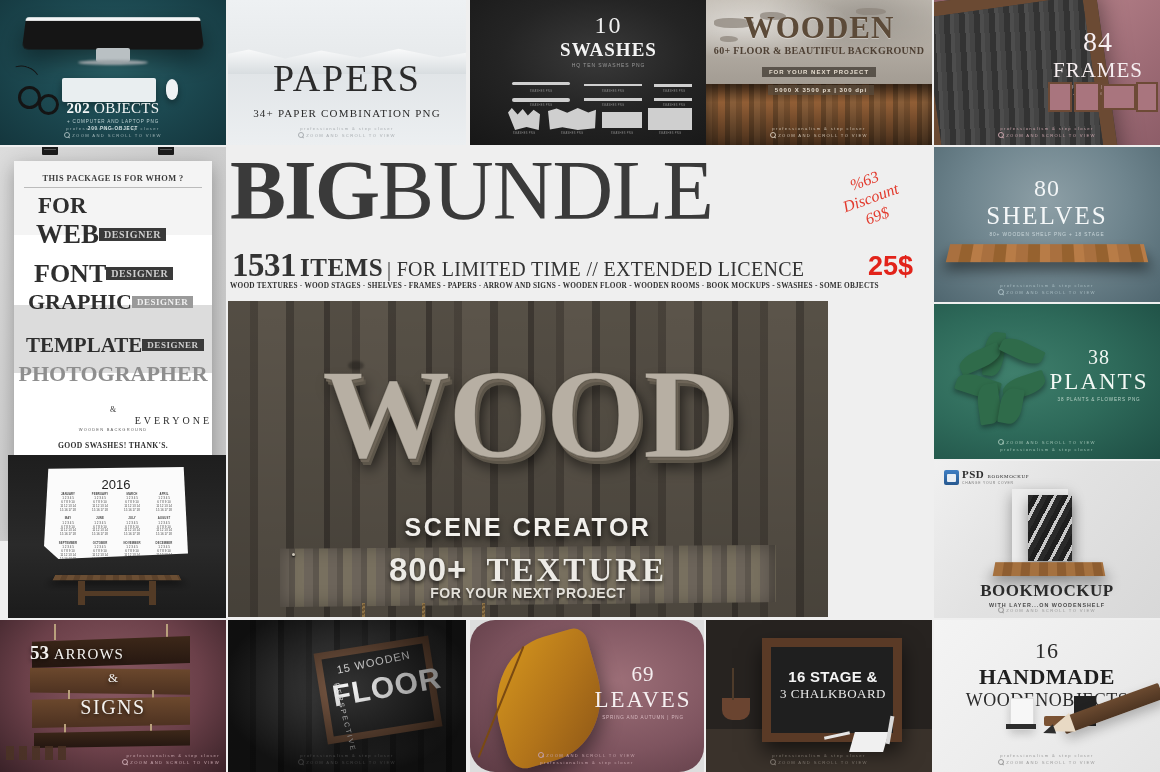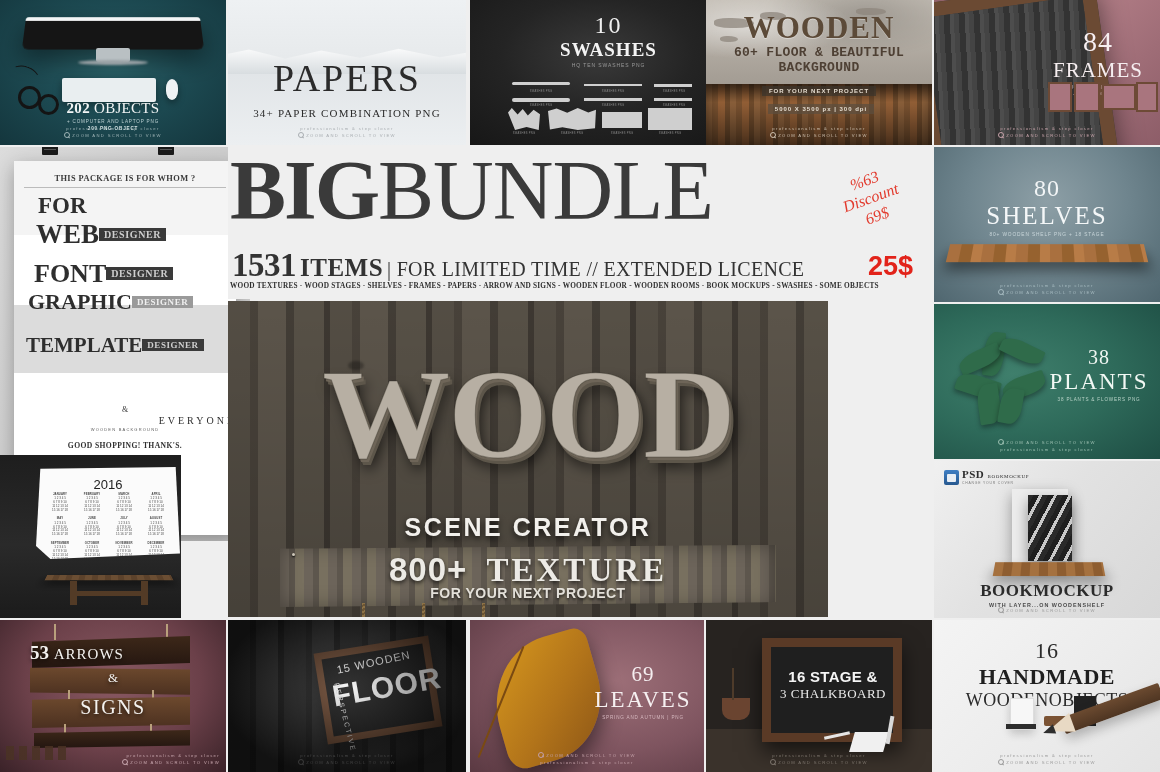--- a/index.html
+++ b/index.html
@@ -160,21 +160,21 @@
      transform:perspective(170px) rotateX(30deg);box-shadow:0 8px 14px rgba(0,0,0,.35);}
 
   
   #t-floor .inner{background:repeating-linear-gradient(90deg,#2b2b2b 0 22px,#232323 22px 28px,#333 28px 50px,#1e1e1e 50px 56px);}
   #t-floor .inner:after{content:"";position:absolute;inset:0;background:radial-gradient(ellipse at 50% 45%,rgba(255,255,255,.1),rgba(0,0,0,.65) 75%);}
   .chalkb{position:absolute;left:92px;top:24px;width:116px;height:92px;background:#6b4730;
      transform:rotate(-9deg);box-shadow:0 10px 20px rgba(0,0,0,.6);padding:7px;box-sizing:border-box;}
   .chalkb i{position:absolute;inset:7px;background:#1c1c1c;}
 
   
-  #t-leaves .inner{background:radial-gradient(ellipse at 62% 40%,#9d6f78 0%,#7e545f 55%,#5a3942 100%);}
+  #t-leaves .inner{background:radial-gradient(ellipse at 62% 40%,#9d6f78 0%,#7e545f 55%,#5a3942 100%);border-radius:25px;}
   .leafbig{position:absolute;left:24px;top:18px;width:108px;height:122px;
      background:linear-gradient(135deg,#d99a1e,#b2741a 55%,#8a5416);
      border-radius:62% 12% 58% 16%;transform:rotate(-16deg);box-shadow:0 10px 20px rgba(0,0,0,.45);}
   .leafvein{position:absolute;left:30px;top:22px;width:2px;height:120px;background:#7a4a12;
      transform:rotate(22deg);border-radius:2px;}
 
   
   #t-stage .inner{background:linear-gradient(#272320 0 72%,#3a322b 72% 100%);}
   .board{position:absolute;left:56px;top:18px;width:140px;height:104px;background:#5a3a26;
      box-shadow:0 10px 20px rgba(0,0,0,.6);}
@@ -289,21 +289,21 @@
       <div class="concrete">
         <div class="chip" style="left:8px;top:18px;width:40px;height:10px;"></div>
         <div class="chip" style="left:54px;top:12px;width:26px;height:8px;"></div>
         <div class="chip" style="left:14px;top:36px;width:18px;height:6px;"></div>
         <div class="chip" style="left:150px;top:8px;width:30px;height:7px;"></div>
       </div>
       <div class="woodslab"></div>
       <div class="cap" style="top:10px;">
         <div style="font-size:31px;color:#5c4a38;font-weight:bold;letter-spacing:1px;
                     text-shadow:0 1px 0 rgba(255,255,255,.35);">WOODEN</div>
-        <div style="font-size:13px;color:#4e4034;font-weight:bold;letter-spacing:.3px;margin-top:-1px;font-family:Liberation Mono, monospace;">60+ FLOOR &amp; BEAUTIFUL BACKGROUND</div>
+        <div style="font-size:10px;color:#4e4034;font-weight:bold;letter-spacing:.3px;margin-top:-1px;">60+ FLOOR &amp; BEAUTIFUL BACKGROUND</div>
         <div style="margin-top:4px;">
           <span style="display:inline-block;background:rgba(60,52,44,.72);color:#e6ddd0;font-size:6px;font-weight:bold;
                        letter-spacing:1px;padding:2px 7px;font-family:'Liberation Sans',sans-serif;">FOR YOUR NEXT PROJECT</span>
           <span style="display:inline-block;background:rgba(92,78,62,.72);color:#e6ddd0;font-size:6px;font-weight:bold;
                        letter-spacing:1px;padding:2px 7px;margin-left:4px;font-family:'Liberation Sans',sans-serif;">5000 X 3500 px | 300 dpi</span>
         </div>
       </div>
       <div class="foot" style="color:#cdbfae;">
         <span>professionalism &amp; step closer</span>
         <span class="l2"><span class="mag"></span><span>ZOOM AND SCROLL TO VIEW</span></span>
@@ -324,21 +324,21 @@
       <div class="minif" style="left:140px;top:82px;width:22px;height:26px;"></div>
       <div class="minif" style="left:168px;top:84px;width:30px;height:22px;"></div>
       <div class="minif" style="left:202px;top:82px;width:18px;height:26px;"></div>
       <div class="foot" style="color:#c7a3aa;">
         <span>professionalism &amp; step closer</span>
         <span class="l2"><span class="mag"></span><span>ZOOM AND SCROLL TO VIEW</span></span>
       </div>
     </div>
   </div>
 
-  <div class="tile" id="t-whom" style="left:0;top:147px;width:226px;height:394px;padding-left:24px;">
+  <div class="tile" id="t-whom" style="left:0;top:147px;width:226px;height:394px;">
     <div class="inner">
       <div class="poster">
         <div class="fold" style="top:0;height:74px;background:#f4f4f4;"></div>
         <div class="fold" style="top:74px;height:70px;background:#fff;"></div>
         <div class="fold" style="top:144px;height:68px;background:#dcdcdc;"></div>
         <div class="fold" style="top:212px;bottom:0;background:#fff;"></div>
 
         <div style="position:absolute;left:10px;right:10px;top:13px;text-align:center;font-size:8.4px;font-weight:bold;
                     color:#3a3a3a;letter-spacing:.4px;border-bottom:.8px solid #bbb;padding-bottom:4px;" class="whomline">THIS PACKAGE IS FOR WHOM ?</div>
 
@@ -353,32 +353,33 @@
         </div>
 
         <div style="position:absolute;left:12px;top:172px;white-space:nowrap;">
           <span class="whomline" style="font-size:21px;">TEMPLATE</span><span class="tag" style="font-size:9px;vertical-align:4px;">DESIGNER</span>
         </div>
 
         <div style="position:absolute;left:14px;top:128px;white-space:nowrap;">
           <span class="whomline" style="font-size:22px;">GRAPHIC</span><span class="tag gray" style="font-size:9px;vertical-align:4px;">DESIGNER</span>
         </div>
 
+        <div style="position:absolute;left:0;right:0;top:200px;text-align:center;font-size:22px;color:#8e8e8e;" class="whomline">PHOTOGRAPHER</div>
 
         <div style="position:absolute;left:0;right:0;top:244px;text-align:center;font-size:8px;color:#3a3a3a;">&amp;</div>
         <div style="position:absolute;left:0;right:0;top:254px;text-align:right;font-size:10px;color:#2e2e2e;letter-spacing:3px;">EVERYONE</div>
         <div style="position:absolute;left:0;right:0;top:266px;text-align:center;font-size:4px;color:#5a5a5a;letter-spacing:1.2px;font-family:'Liberation Sans',sans-serif;">WOODEN BACKGROUND</div>
-        <div style="position:absolute;left:0;right:0;top:280px;text-align:center;font-size:7.6px;font-weight:bold;color:#2e2e2e;letter-spacing:.4px;">GOOD SHOPPING! THANK'S.</div>
+        <div style="position:absolute;left:0;right:0;top:280px;text-align:center;font-size:7.6px;font-weight:bold;color:#2e2e2e;letter-spacing:.4px;">GOOD SWASHES! THANK'S.</div>
       </div>
       <div class="clip" style="left:42px;"></div>
       <div class="clip" style="left:158px;"></div>
     </div>
   </div>
 
-  <div class="tile" id="t-cal" style="left:0;top:455px;width:181px;height:163px;">
+  <div class="tile" id="t-cal" style="left:8px;top:455px;width:218px;height:163px;">
     <div class="inner">
       <div class="calpaper">
         <div style="position:absolute;left:0;right:0;top:10px;text-align:center;font-size:13px;color:#222;font-family:'Liberation Sans',sans-serif;">2016</div>
         <div class="calgrid">
           <div class="calm"><b>JANUARY</b>1 2 3 4 5<br>6 7 8 9 10<br>11 12 13 14<br>15 16 17 18</div>
           <div class="calm"><b>FEBRUARY</b>1 2 3 4 5<br>6 7 8 9 10<br>11 12 13 14<br>15 16 17 18</div>
           <div class="calm"><b>MARCH</b>1 2 3 4 5<br>6 7 8 9 10<br>11 12 13 14<br>15 16 17 18</div>
           <div class="calm"><b>APRIL</b>1 2 3 4 5<br>6 7 8 9 10<br>11 12 13 14<br>15 16 17 18</div>
           <div class="calm"><b>MAY</b>1 2 3 4 5<br>6 7 8 9 10<br>11 12 13 14<br>15 16 17 18</div>
           <div class="calm"><b>JUNE</b>1 2 3 4 5<br>6 7 8 9 10<br>11 12 13 14<br>15 16 17 18</div>

